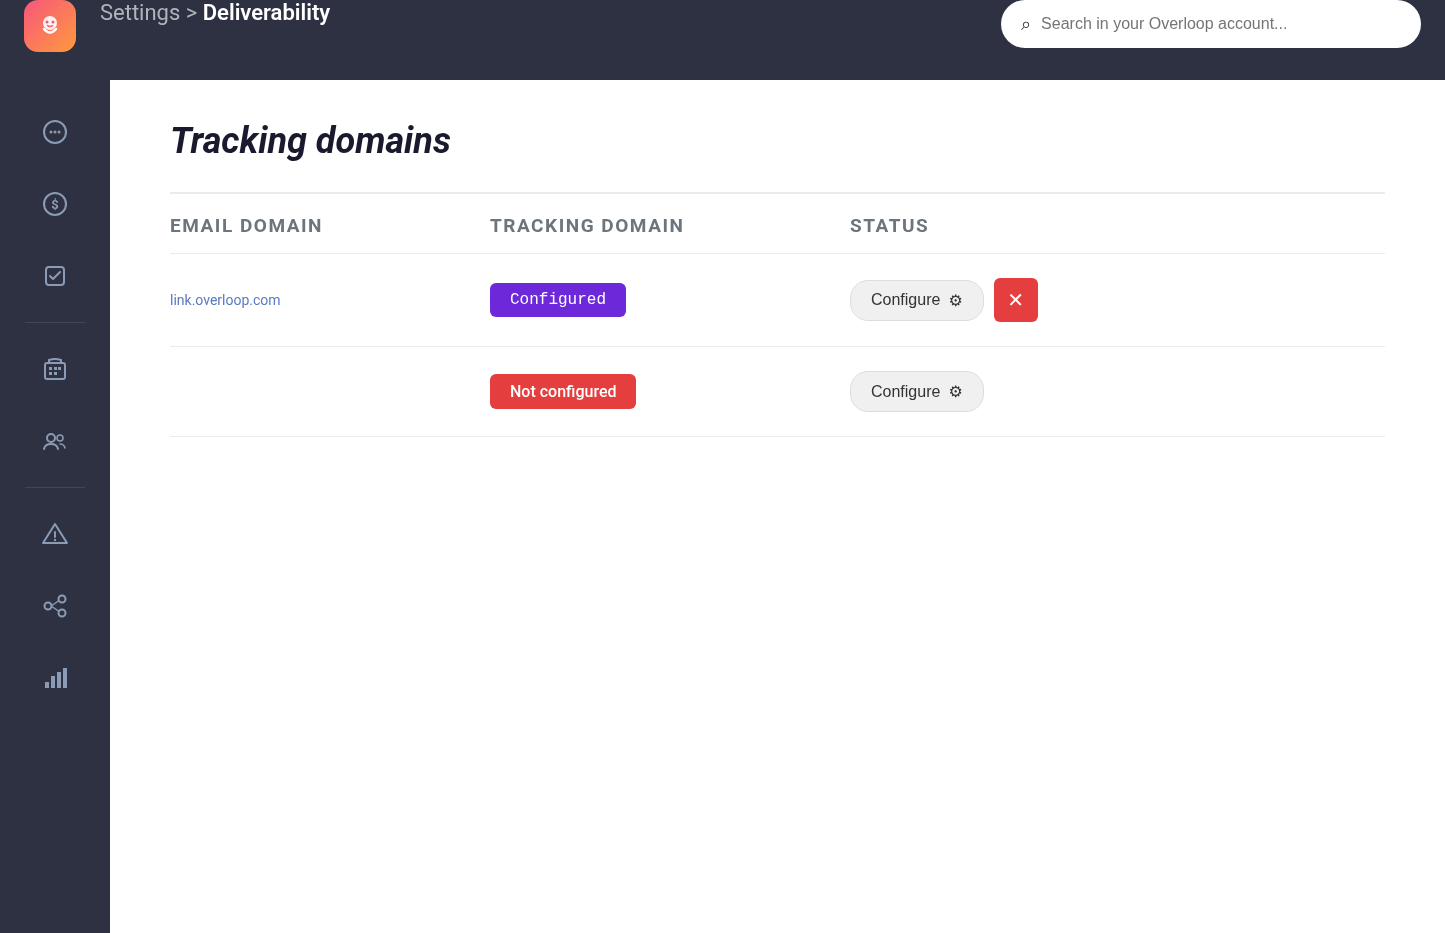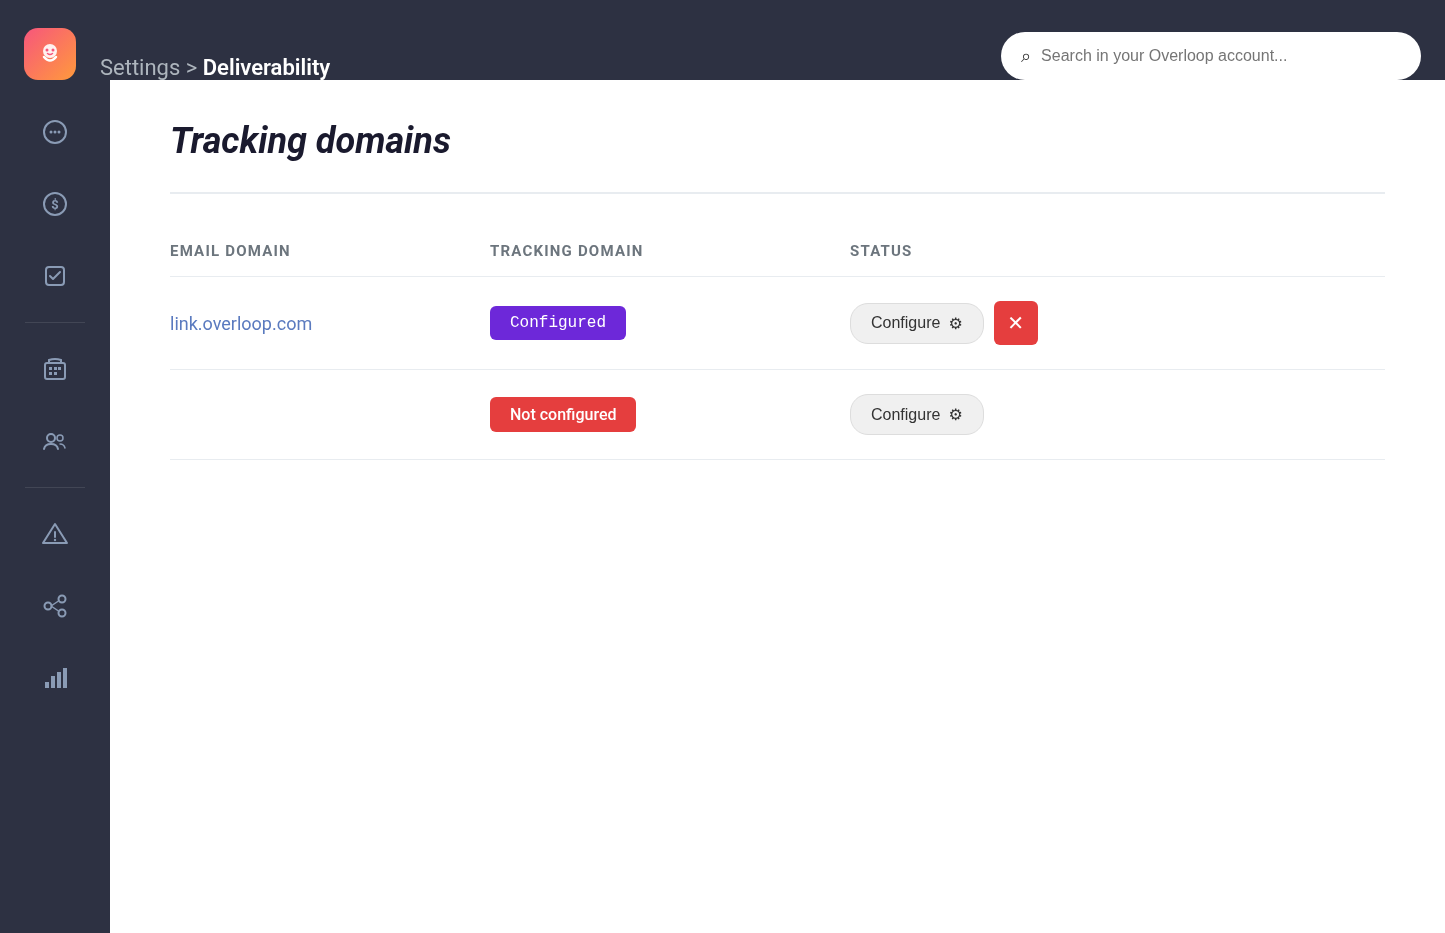--- a/index.html
+++ b/index.html
@@ -3,21 +3,21 @@
   <meta charset="utf-8">
   <style>
     * { box-sizing: border-box; margin: 0; padding: 0; }
     body { font-family: -apple-system, BlinkMacSystemFont, 'Segoe UI', Roboto, sans-serif; background: #f5f5f5; display: flex; flex-direction: column; height: 933px; width: 1445px; overflow: hidden; }
 
     
     .topbar {
       background: #2d3142;
       height: 80px;
       display: flex;
-      align-items: flex-end;
+      align-items: flex-start;
       padding: 0 24px;
       flex-shrink: 0;
     }
     .logo {
       width: 52px;
       height: 52px;
       border-radius: 14px;
       background: linear-gradient(135deg, #f7567c 0%, #ff9a3c 100%);
       display: flex;
       align-items: center;
@@ -112,41 +112,40 @@
       border-top: 2px solid #e8ecf0;
       margin-top: 10px;
     }
     .table-header {
       display: grid;
       grid-template-columns: 320px 360px 260px 1fr;
       padding: 20px 0 16px 0;
       border-bottom: 1px solid #e8ecf0;
     }
     .col-header {
-      font-size: 15px;
+      font-size: 19px;
       font-weight: 700;
       color: #6c757d;
       letter-spacing: 0.08em;
       text-transform: uppercase;
-      margin-top: 28px;
     }
     .table-row {
       display: grid;
       grid-template-columns: 320px 360px 260px 1fr;
       padding: 24px 0;
       border-bottom: 1px solid #e8ecf0;
       align-items: center;
     }
     .cell-email {
       font-size: 17px;
       color: #5a7abf;
       font-weight: 400;
     }
     .cell-tracking {
-      font-size: 18px;
+      font-size: 14px;
       color: #5a7abf;
       font-weight: 400;
     }
     .cell-status {}
     .cell-actions {
       display: flex;
       align-items: center;
       gap: 10px;
     }
     .badge {

